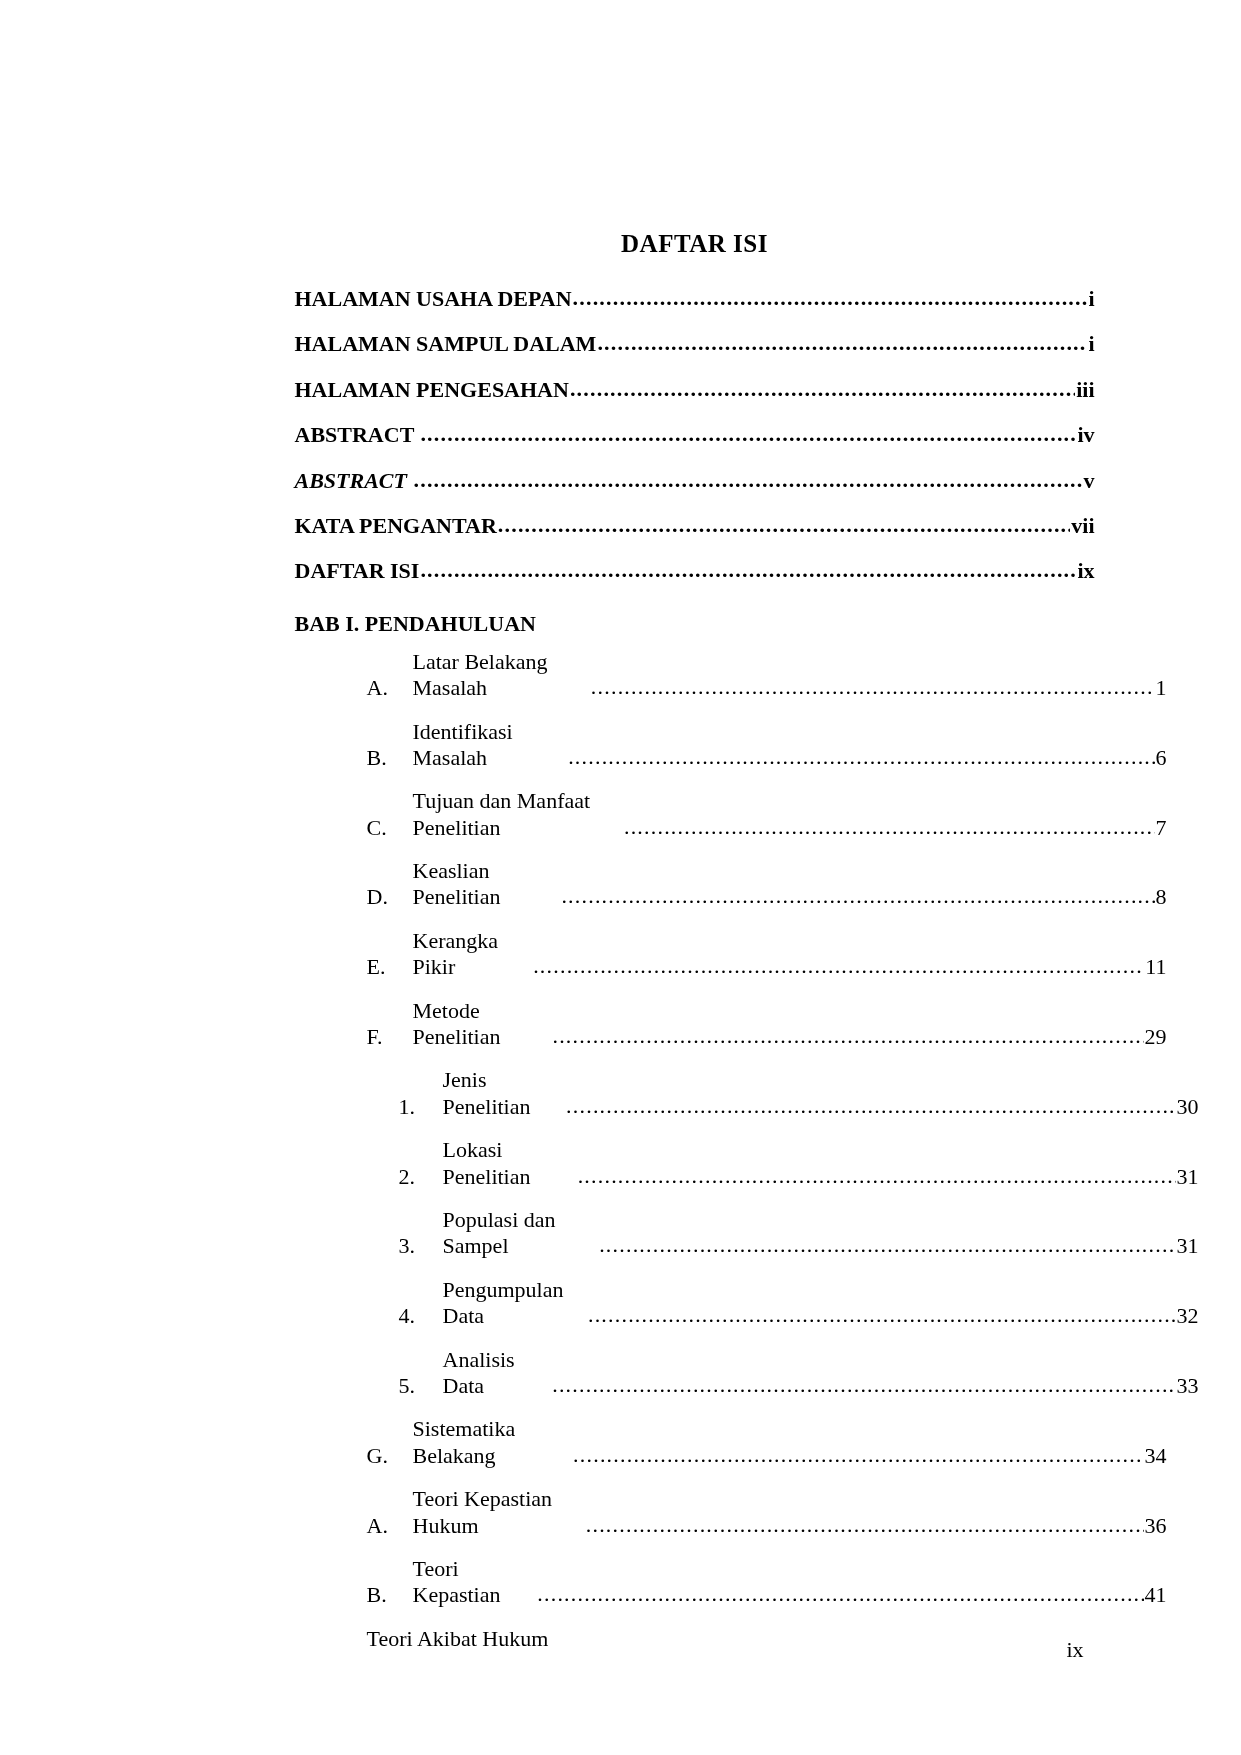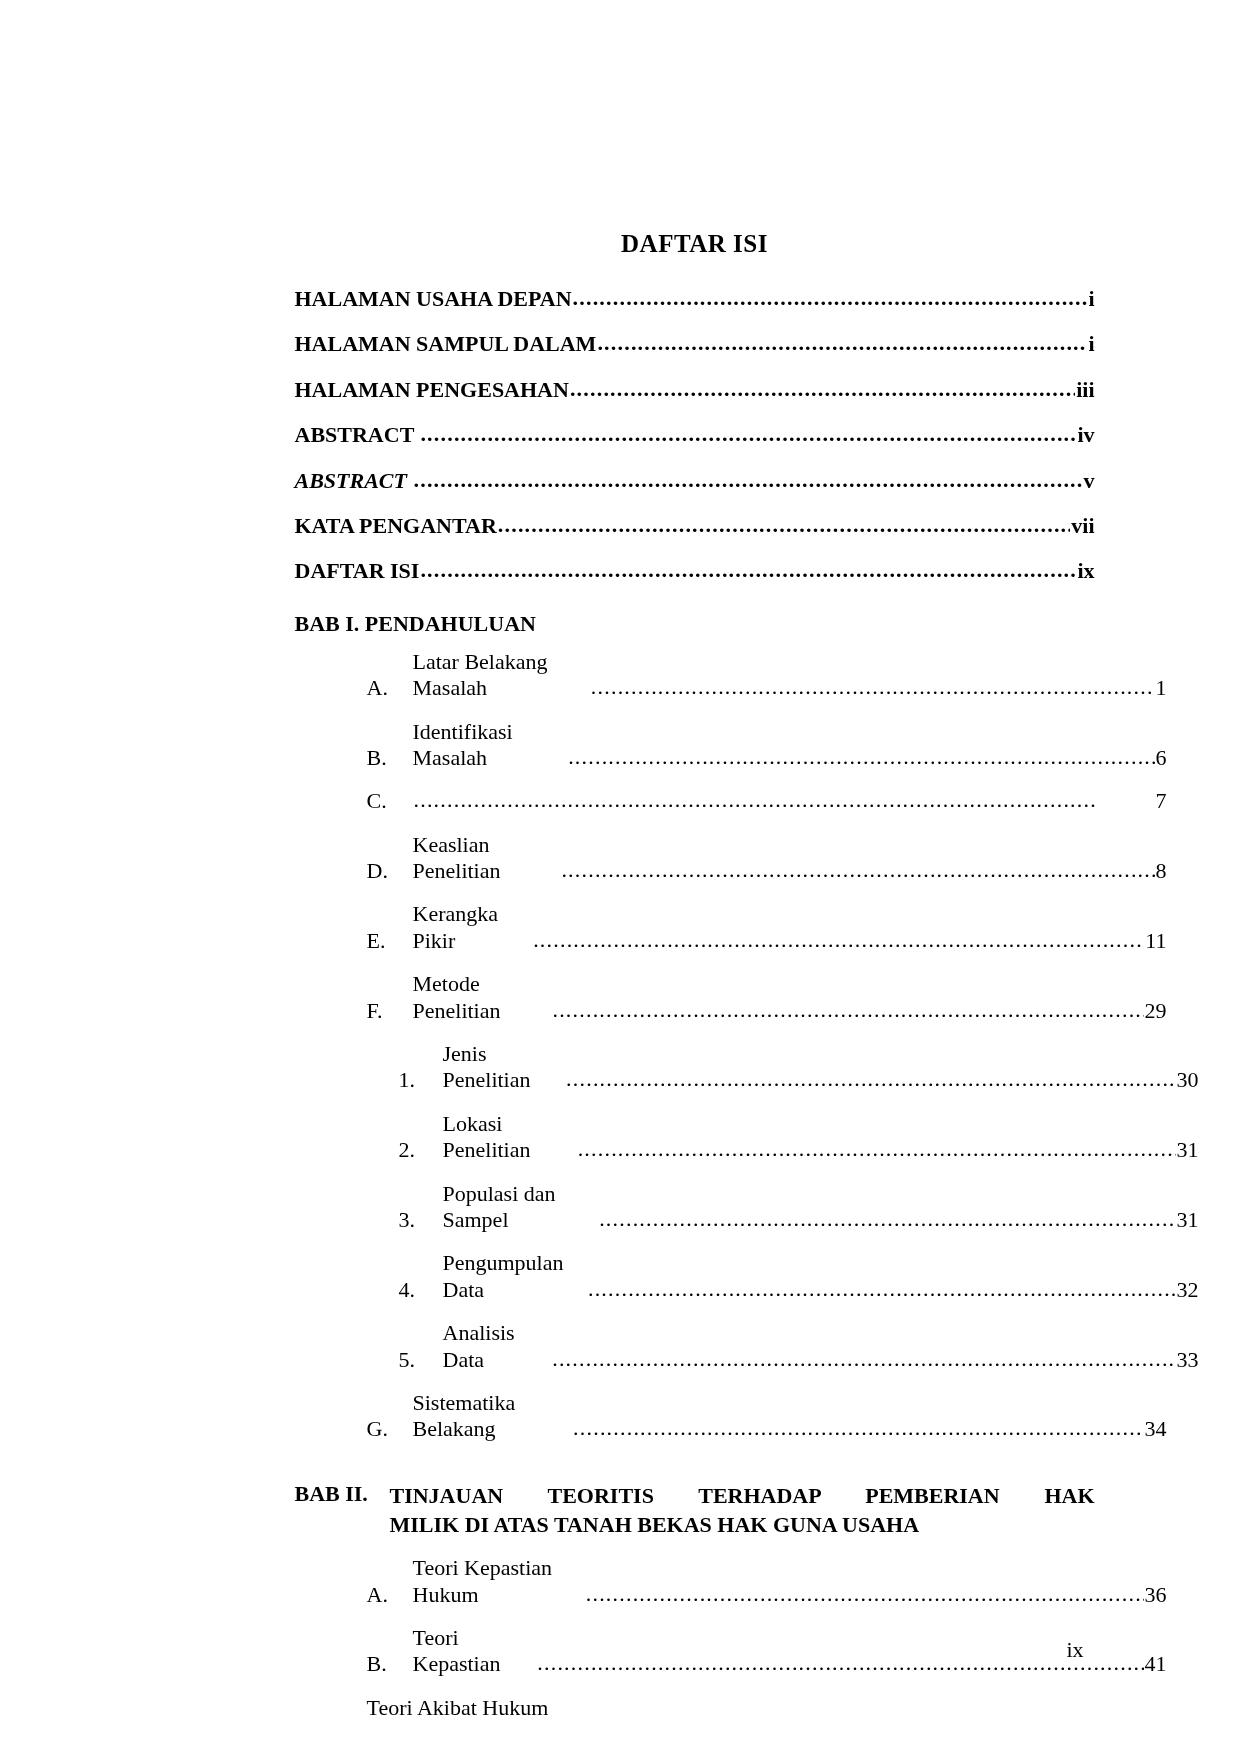--- a/index.html
+++ b/index.html
@@ -189,20 +189,21 @@
 
     <div class="row lvl1">
       <span class="lbl">B.</span>
       <span>Identifikasi Masalah </span>
       <span class="leader">......................................................................................................</span>
       <span class="pg">6</span>
     </div>
 
     <div class="row lvl1">
       <span class="lbl">C.</span>
+      <span>Tujuan dan Manfaat Penelitian </span>
       <span class="leader">......................................................................................................</span>
       <span class="pg">7</span>
     </div>
 
     <div class="row lvl1">
       <span class="lbl">D.</span>
       <span>Keaslian Penelitian</span>
       <span class="leader">......................................................................................................</span>
       <span class="pg">8</span>
     </div>
@@ -254,27 +255,20 @@
       </div>
     </div>
 
     <div class="row lvl1">
       <span class="lbl">G.</span>
       <span>Sistematika Belakang </span>
       <span class="leader">......................................................................................................</span>
       <span class="pg">34</span>
     </div>
 
-    <div class="bab-block">
-      <div class="bab-no">BAB II.</div>
-      <div class="bab-txt">
-        <span>TINJAUAN TEORITIS TERHADAP PEMBERIAN HAK</span>
-        <span class="last">MILIK DI ATAS TANAH BEKAS HAK GUNA USAHA</span>
-      </div>
-    </div>
 
     <div class="row lvl1">
       <span class="lbl">A.</span>
       <span>Teori Kepastian Hukum</span>
       <span class="leader">......................................................................................................</span>
       <span class="pg">36</span>
     </div>
 
     <div class="row lvl1">
       <span class="lbl">B.</span>

